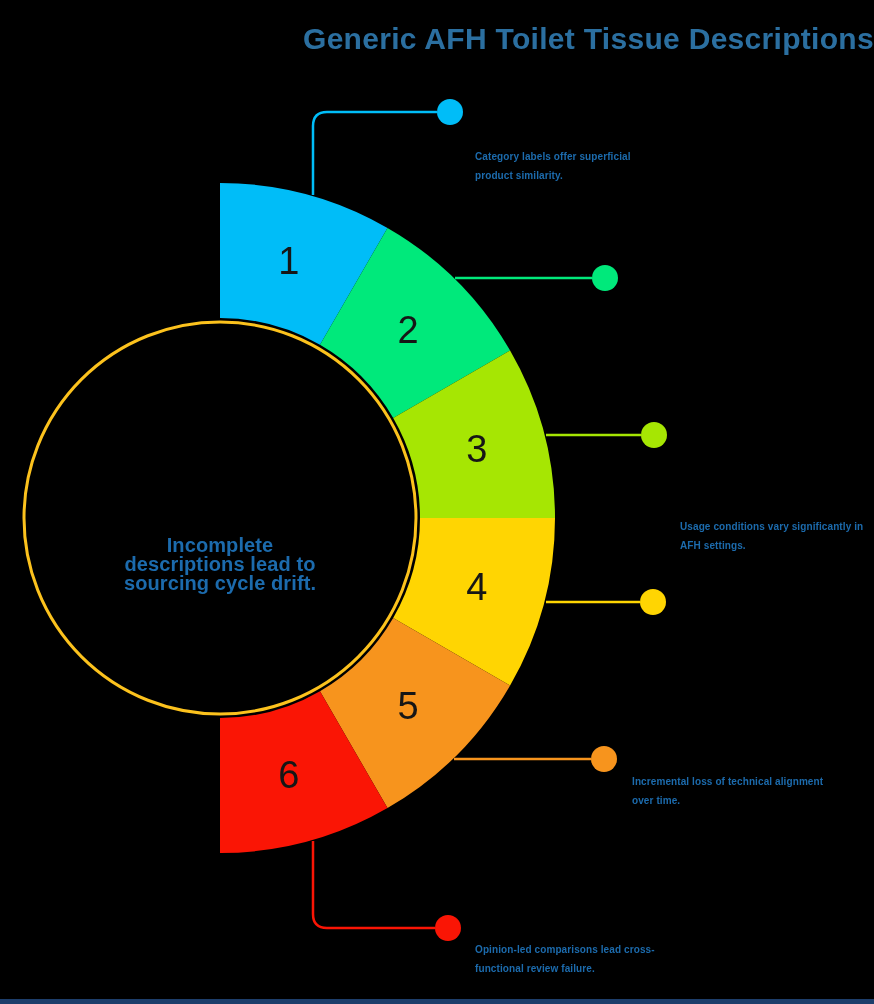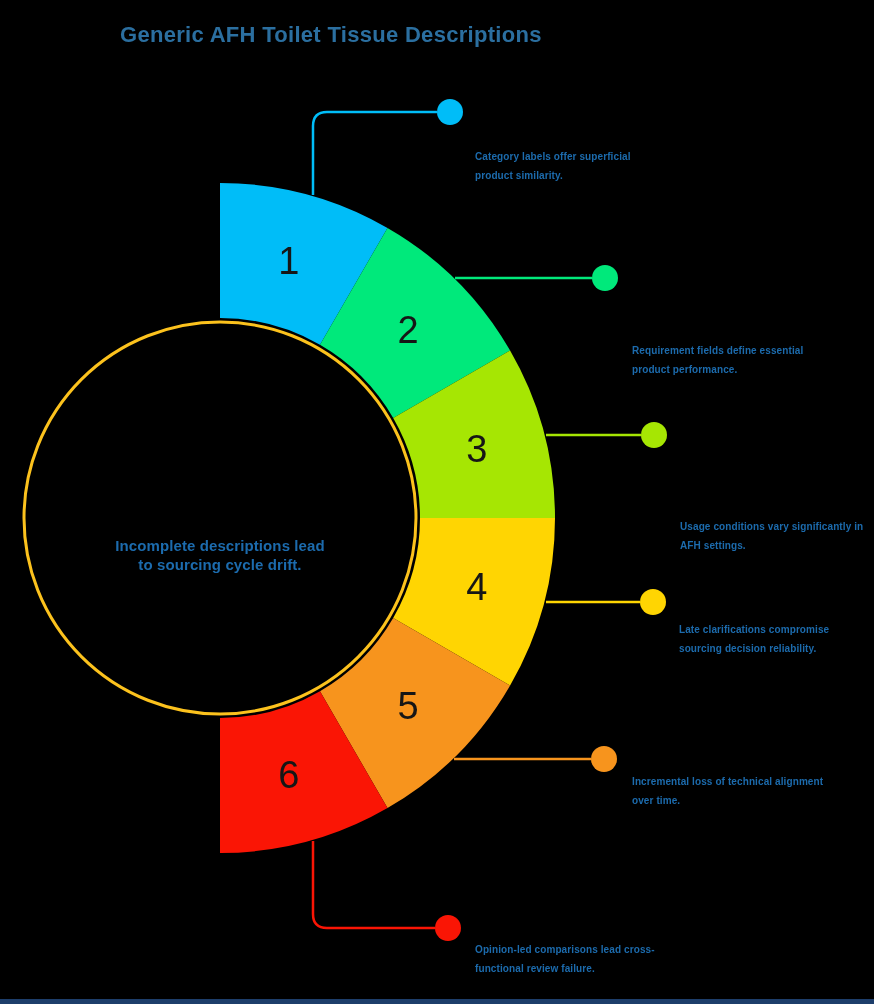--- a/index.html
+++ b/index.html
@@ -8,22 +8,22 @@
     background: var(--background, #000);
     position: relative;
     overflow: hidden;
     font-family: "Liberation Sans", sans-serif;
   }
   .stage { position: absolute; inset: 0; width: 874px; height: 1004px; }
 
   .title {
     position: absolute;
     left: 120px; top: 22px; width: 754px;
-    text-align: left;
-    font-size: 22px;
+    text-align: right;
+    font-size: 30px;
     font-weight: 700;
     letter-spacing: 0.3px;
     color: var(--title, #2B6FA0);
   }
 
   .chart-svg { position: absolute; left: 0; top: 0; }
 
   .seg-num {
     font-family: "Liberation Sans", sans-serif;
     font-size: 38px;
@@ -43,21 +43,21 @@
   .t2 { left: 632px; top: 341px; width: 212px; }
   .t3 { left: 680px; top: 473px; width: 185px; margin-top: 44px; }
   .t4 { left: 679px; top: 620px; width: 185px; }
   .t5 { left: 632px; top: 772px; width: 205px; }
   .t6 { left: 475px; top: 940px; width: 205px; }
 
   .center-text {
     position: absolute;
     left: 115px; top: 536px; width: 210px;
     text-align: center;
-    font-size: 15px;
+    font-size: 20px;
     font-weight: 700;
     line-height: 19px;
     letter-spacing: 0.1px;
     color: var(--body-text, #1C6BAD);
   }
 
   .footer-bar {
     position: absolute;
     left: 0; bottom: 0; width: 874px; height: 5px;
     background: var(--footer-bar, #1D3E6B);
@@ -101,22 +101,20 @@
     <circle cx="653" cy="602" r="13" fill="#FFD502"></circle>
 
     <path d="M454,759 L591,759" fill="none" stroke-width="2.5" stroke="#F7941D"></path>
     <circle cx="604" cy="759" r="13" fill="#F7941D"></circle>
 
     <path d="M313,841 L313,914 Q313,928 327,928 L435,928" fill="none" stroke-width="2.5" stroke="#FA1505"></path>
     <circle cx="448" cy="928" r="13" fill="#FA1505"></circle>
   </svg>
 
   <div class="callout-text t1">Category labels offer superficial product similarity.</div>
-  <div class="callout-text t2">Requirement fields define essential product performance.</div>
   <div class="callout-text t3">Usage conditions vary significantly in AFH settings.</div>
-  <div class="callout-text t4">Late clarifications compromise sourcing decision reliability.</div>
   <div class="callout-text t5">Incremental loss of technical alignment over time.</div>
   <div class="callout-text t6">Opinion-led comparisons lead cross-functional review failure.</div>
 
   <div class="center-text">Incomplete descriptions lead to sourcing cycle drift.</div>
 
   <div class="footer-bar"></div>
 </div>
 
 </body></html>

